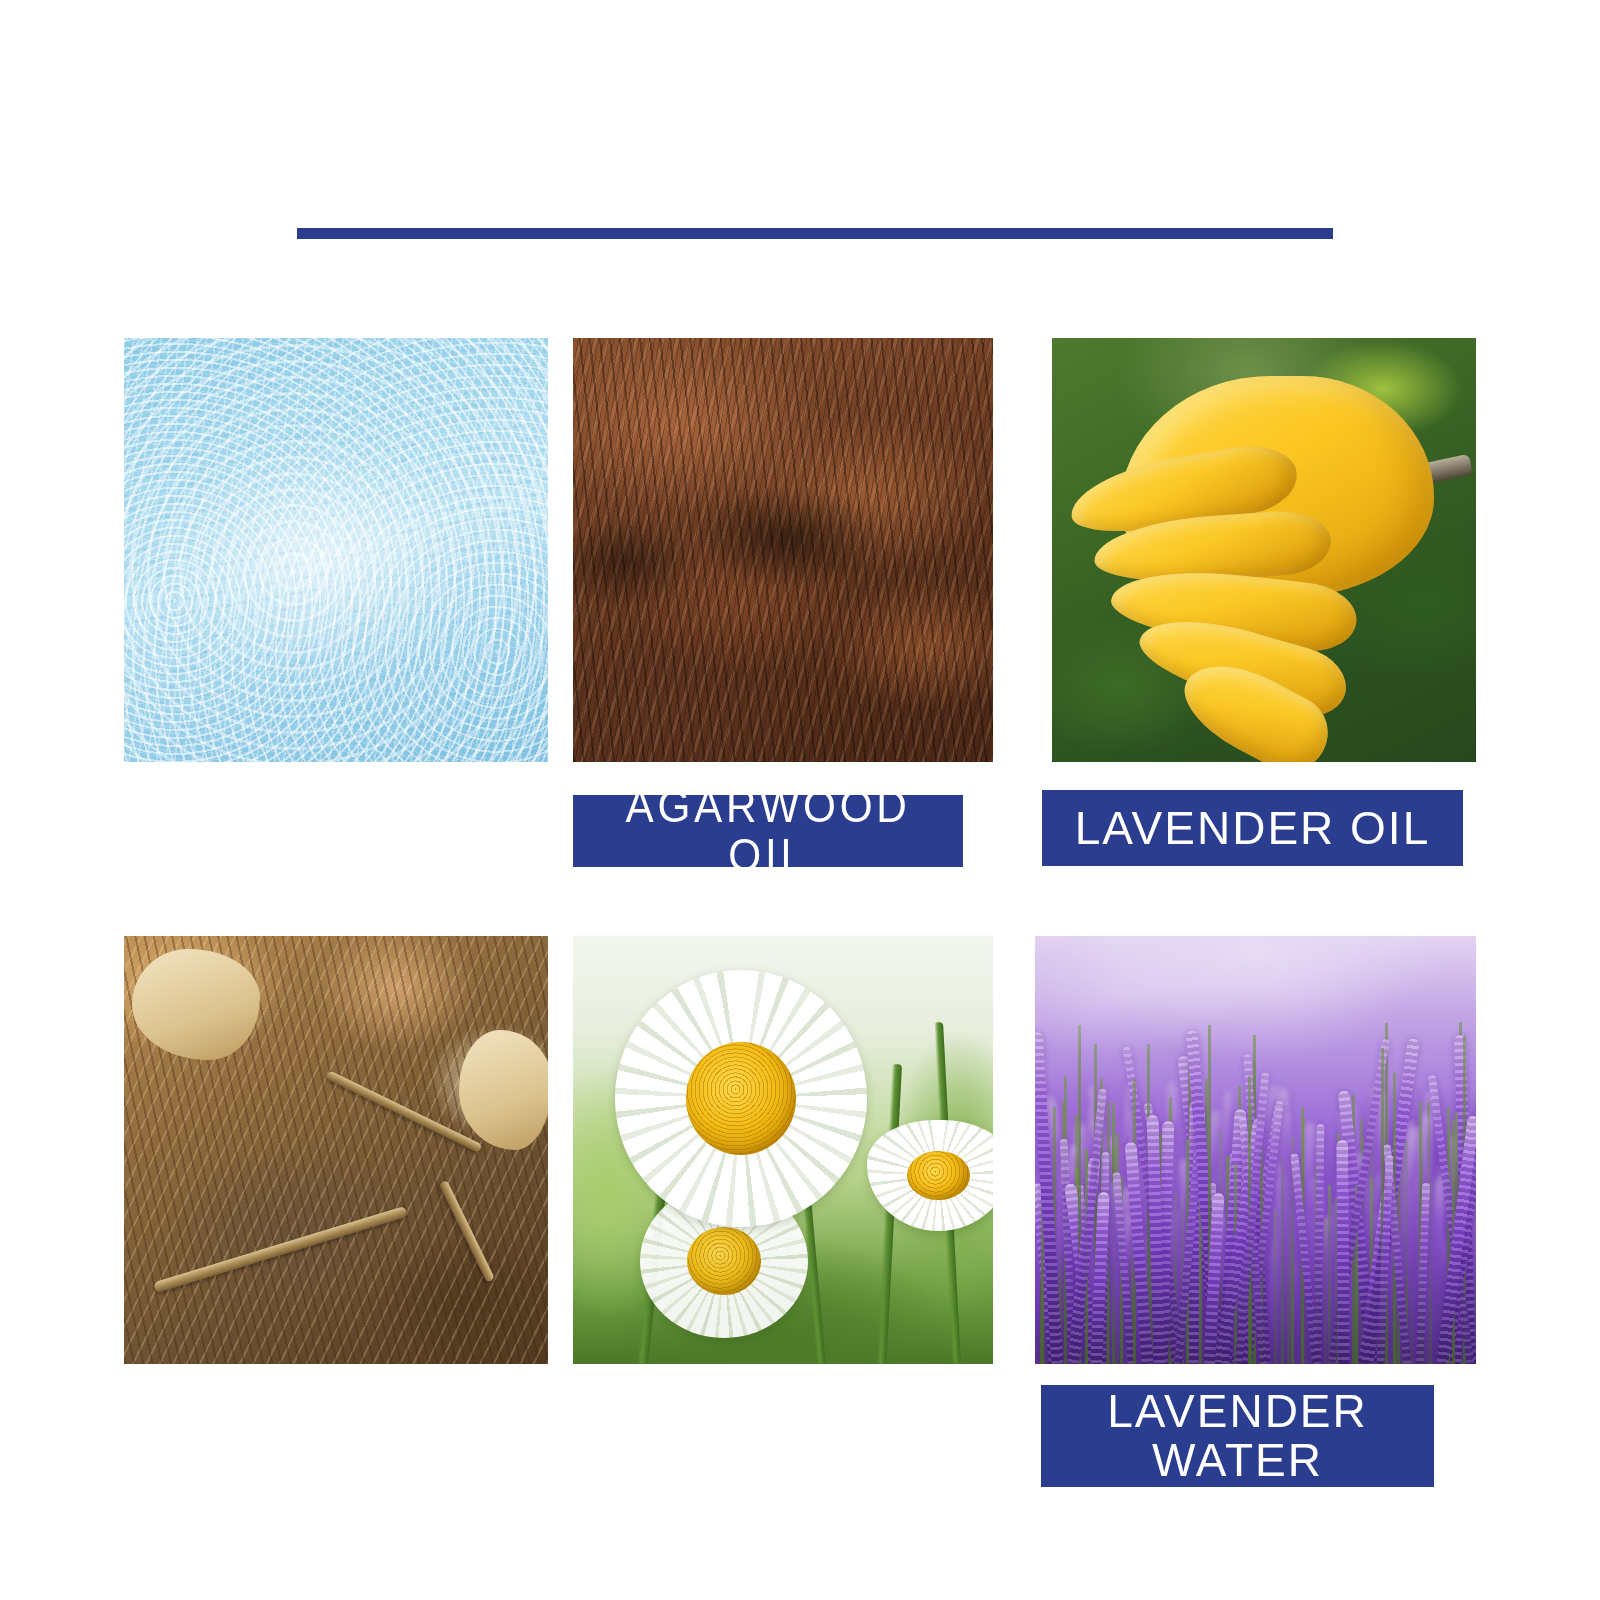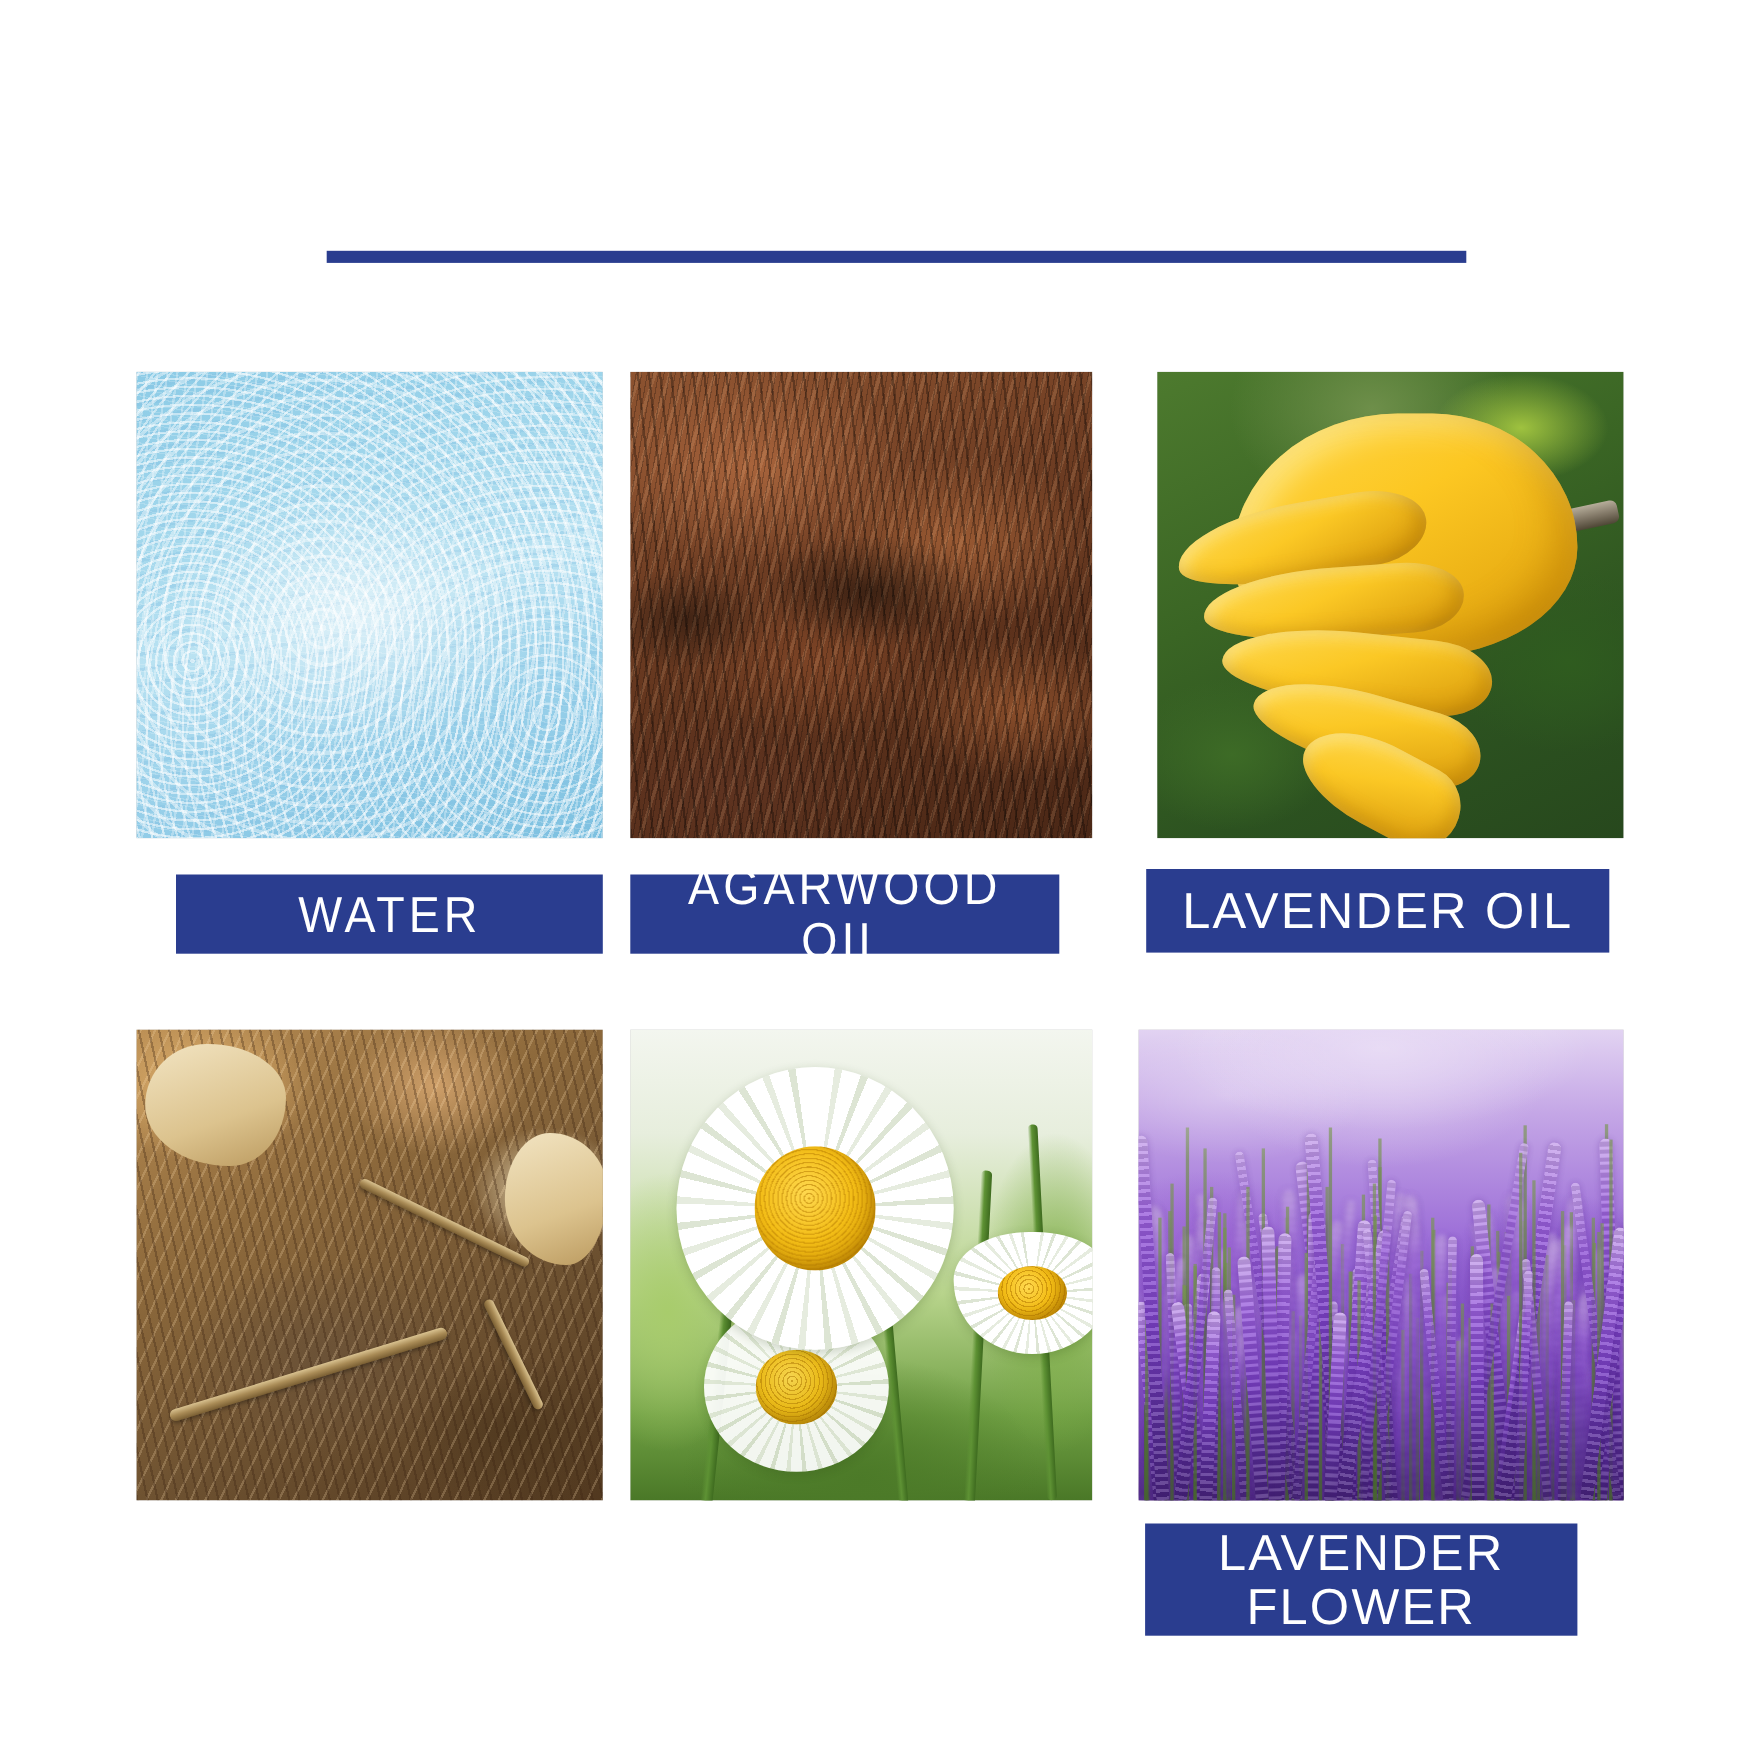--- a/index.html
+++ b/index.html
@@ -709,32 +709,29 @@
               <div class="spike thin" style="left: 48.3945%; height: 68.286%; transform: rotate(5.26358deg);"></div>
               <div class="lav-stem" style="left: 11.4088%; height: 49.8675%;"></div>
               <div class="spike thin" style="left: 11.4088%; height: 64.4734%; transform: rotate(5.80395deg);"></div>
             </div>
           <div class="lav-haze"></div>
         </div>
       </div>
     </div>
   </div>
 
-  <div class="label-bar" id="bar-water">
-    <span class="label-text">WATER</span>
-  </div>
 
   <div class="label-bar" id="bar-agarwood">
     <span class="label-text">AGARWOOD OIL</span>
   </div>
 
   <div class="label-bar" id="bar-bergamot">
     <span class="label-text wide">LAVENDER OIL</span>
   </div>
 
 
 
   <div class="label-bar" id="bar-lavender">
     <span class="label-text wide">LAVENDER
-FLOWER</span>
+WATER</span>
   </div>
 
 </div>
 
 </body></html>

